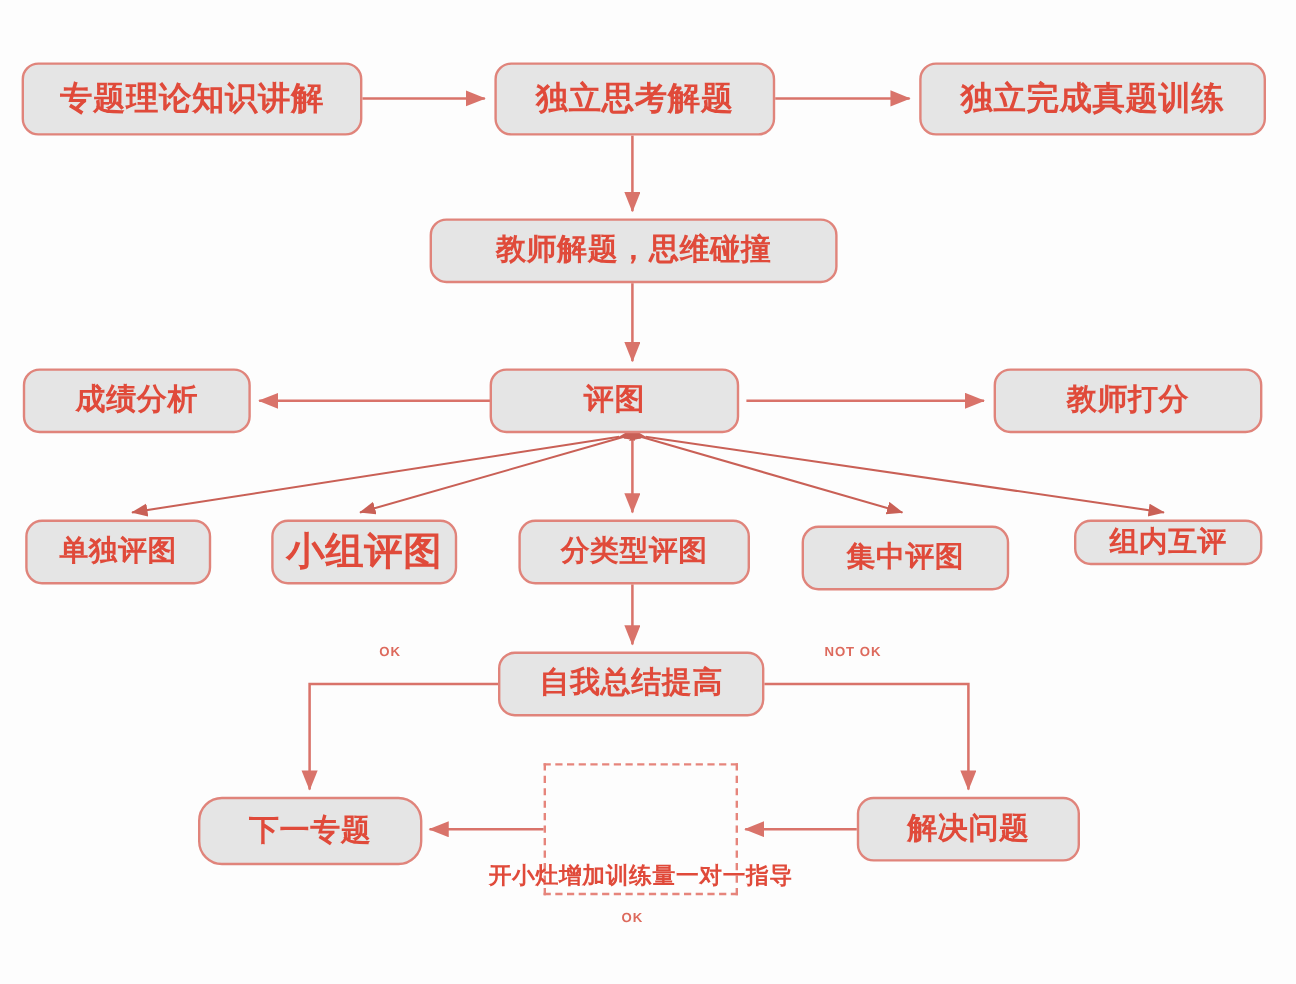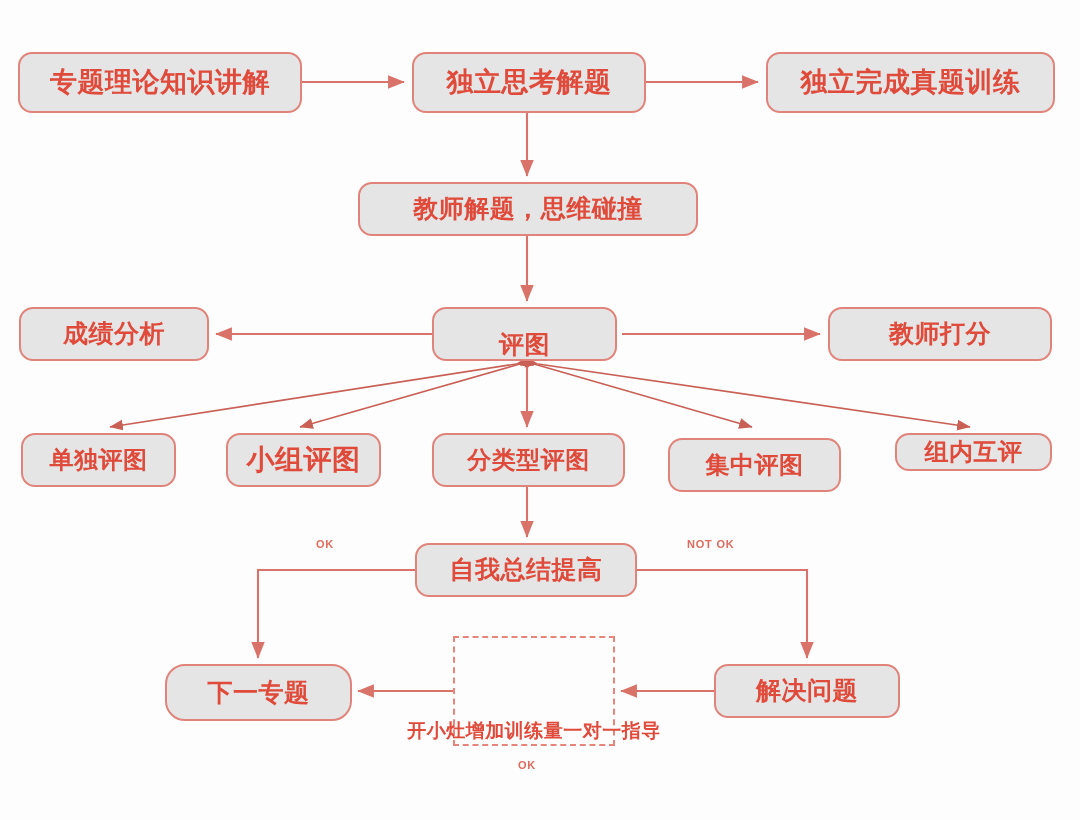--- a/index.html
+++ b/index.html
@@ -122,30 +122,30 @@
     </div>
   <div class="node" style="left: 766px; top: 52px; width: 289px; height: 61px; font-size: 27px; color: rgb(224, 74, 58); border-color: rgb(224, 132, 123);">
       <span class="ln">独立完成真题训练</span>
     </div>
   <div class="node" style="left: 358px; top: 182px; width: 340px; height: 54px; font-size: 25px; color: rgb(224, 74, 58); border-color: rgb(224, 132, 123);">
       <span class="ln">教师解题，思维碰撞</span>
     </div>
   <div class="node" style="left: 19px; top: 307px; width: 190px; height: 54px; font-size: 25px; color: rgb(224, 74, 58); border-color: rgb(224, 132, 123);">
       <span class="ln">成绩分析</span>
     </div>
-  <div class="node" style="left: 432px; top: 307px; width: 185px; height: 54px; font-size: 25px; color: rgb(224, 74, 58); border-color: rgb(224, 132, 123); align-items: flex-end;">
+  <div class="node" style="left: 408px; top: 307px; width: 208px; height: 54px; font-size: 25px; color: rgb(224, 74, 58); border-color: rgb(224, 132, 123);">
       <span class="ln">评图</span>
     </div>
   <div class="node" style="left: 828px; top: 307px; width: 224px; height: 54px; font-size: 25px; color: rgb(224, 74, 58); border-color: rgb(224, 132, 123);">
       <span class="ln">教师打分</span>
     </div>
   <div class="node" style="left: 21px; top: 433px; width: 155px; height: 54px; font-size: 24px; color: rgb(224, 74, 58); border-color: rgb(224, 132, 123);">
       <span class="ln">单独评图</span>
     </div>
-  <div class="node" style="left: 226px; top: 433px; width: 155px; height: 54px; font-size: 28px; color: rgb(224, 74, 58); border-color: rgb(224, 132, 123);">
+  <div class="node" style="left: 226px; top: 433px; width: 155px; height: 54px; font-size: 32px; color: rgb(224, 74, 58); border-color: rgb(224, 132, 123);">
       <span class="ln">小组评图</span>
     </div>
   <div class="node" style="left: 432px; top: 433px; width: 193px; height: 54px; font-size: 24px; color: rgb(224, 74, 58); border-color: rgb(224, 132, 123);">
       <span class="ln">分类型评图</span>
     </div>
   <div class="node" style="left: 668px; top: 438px; width: 173px; height: 54px; font-size: 24px; color: rgb(224, 74, 58); border-color: rgb(224, 132, 123);">
       <span class="ln">集中评图</span>
     </div>
   <div class="node" style="left: 895px; top: 433px; width: 157px; height: 38px; font-size: 24px; color: rgb(224, 74, 58); border-color: rgb(224, 132, 123);">
       <span class="ln">组内互评</span>

